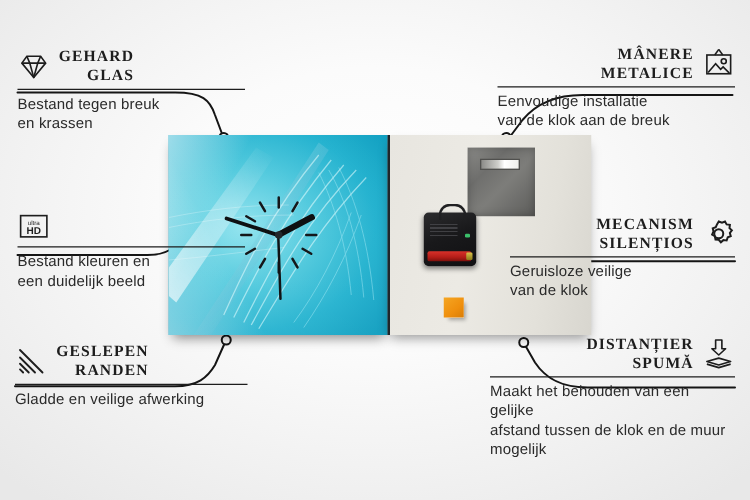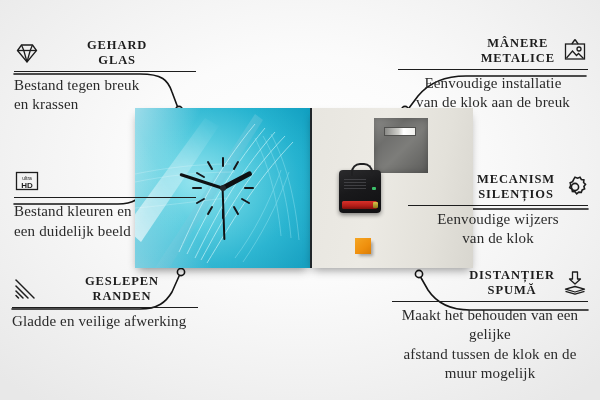--- a/index.html
+++ b/index.html
@@ -15,28 +15,28 @@
   }
   
   .feat{position:absolute;}
   .feat .head{display:flex;align-items:center;gap:7px;}
   .feat.right .head{flex-direction:row;justify-content:flex-end;}
   .title{
     font-family:"Liberation Serif", serif;
     font-size:12.5px;letter-spacing:.9px;color:#1d1d1d;
     font-weight:700;line-height:1.18;text-transform:uppercase;
   }
-  .feat.left .title{text-align:center;margin-left:40px;}
-  .feat.right .title{text-align:center;}
+  .feat.left .title{text-align:right;}
+  .feat.right .title{text-align:right;}
   .rule{height:1px;background:#1d1d1d;margin:3px 0 4px 0;width:100%;}
   .sub{
-    font-family:Liberation Serif, serif;
-    font-size:15px;color:#2a2a2a;line-height:1.3;letter-spacing:.15px;
-  }
-  .feat.right .sub{text-align:center;}
+    font-family:Liberation Sans, sans-serif;
+    font-size:12px;color:#2a2a2a;line-height:1.3;letter-spacing:.15px;
+  }
+  .feat.right .sub{text-align:left;}
   .ico{width:26px;height:26px;flex:0 0 26px;display:block;}
   .ico svg{display:block;width:26px;height:26px;}
 
   
   #f-glass{left:14px;top:38px;width:182px;}
   #f-print{left:14px;top:168px;width:182px;}
   #f-edges{left:12px;top:274px;width:186px;}
   #f-handles{right:12px;top:36px;width:190px;}
   #f-mech{right:12px;top:172px;width:180px;}
   #f-spacer{right:12px;top:268px;width:196px;}
@@ -312,21 +312,21 @@
         <svg viewBox="0 0 26 26">
             <g fill="none" stroke="#1d1d1d" stroke-width="1.6">
           <path d="M13,3.2 l2.6,1.0 2.4,-1.0 1.3,2.3 2.6,0.4 -0.3,2.6 1.9,1.8 -1.6,2.1 0.7,2.5 -2.4,1.0 -0.9,2.5 -2.6,-0.3 -2.0,1.7 -1.7,-2.0 -2.6,-0.2 -0.5,-2.6 -2.2,-1.4 1.1,-2.4 -0.6,-2.5 2.4,-1.0 1.1,-2.4 z"></path>
           <circle cx="13" cy="13" r="3.6"></circle>
         </g>
           </svg>
       </span>
     </div>
     <div class="rule"></div>
     <div class="sub">
-      <span>Eenvoudige wijzers</span><br><span>van de klok</span>
+      <span>Geruisloze veilige</span><br><span>van de klok</span>
     </div>
   </div>
 
   <div class="feat right" id="f-spacer">
     <div class="head">
       <span class="title">
         <span>DISTANȚIER</span><br><span>SPUMĂ</span>
       </span>
       <span class="ico">
         <svg viewBox="0 0 26 26">

